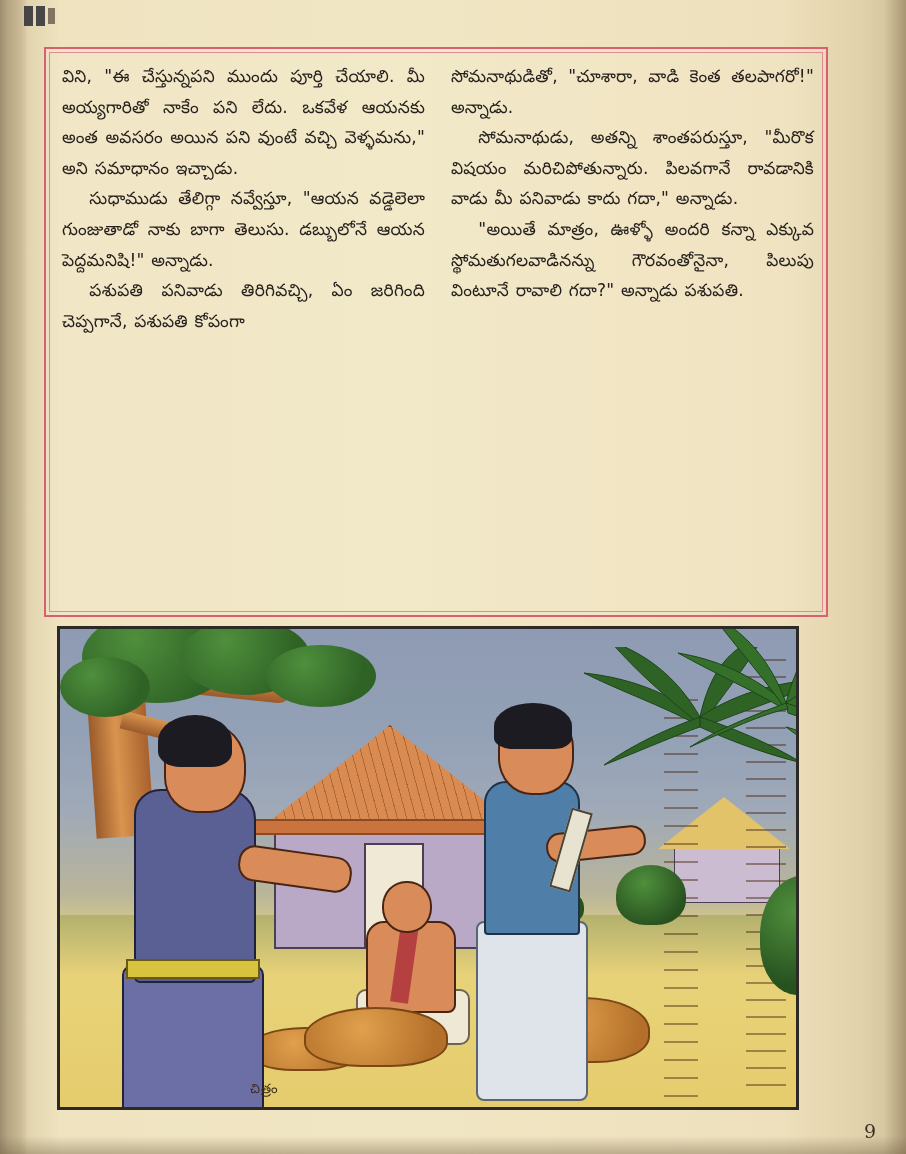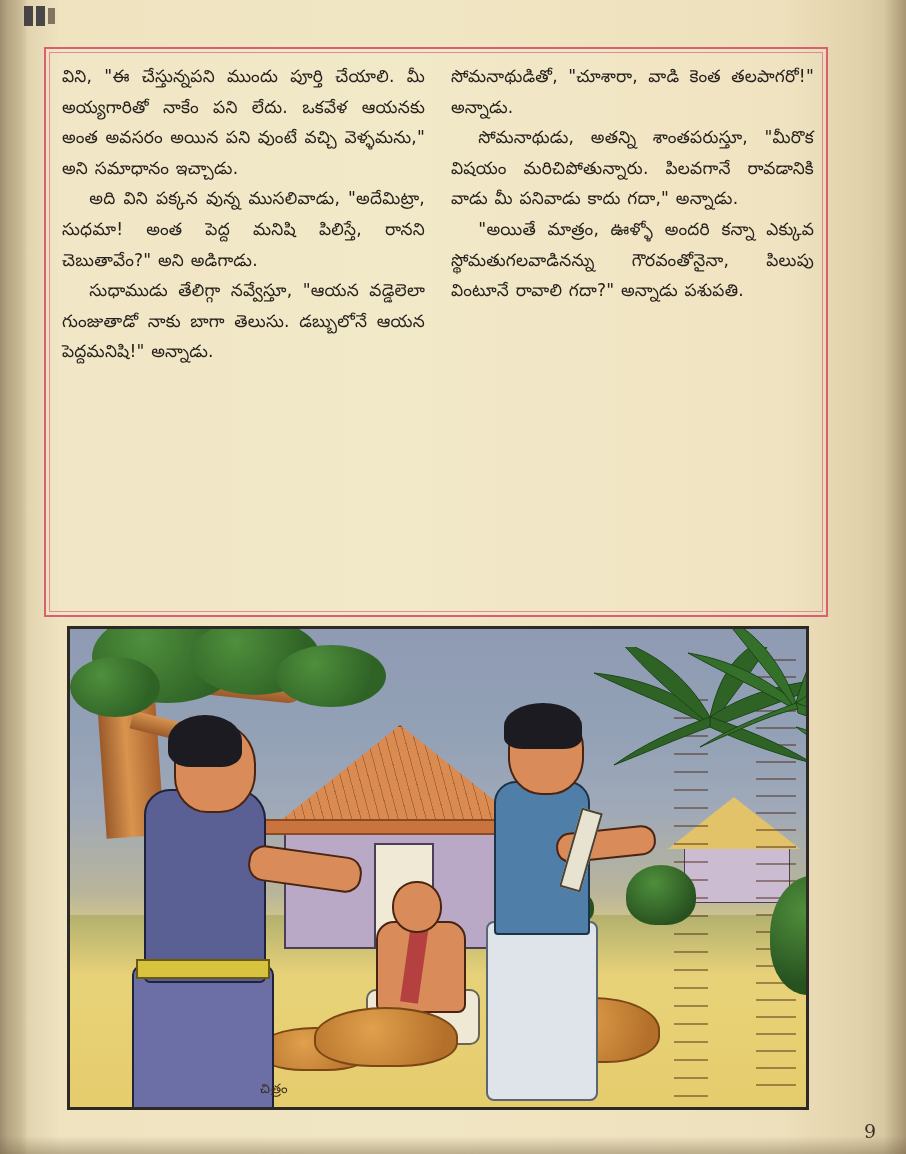--- a/index.html
+++ b/index.html
@@ -77,21 +77,21 @@
   .para {
     margin: 0 0 0 0;
     text-indent: 1.6em;
     word-spacing: 1px;
   }
   .para.noindent { text-indent: 0; }
 
   
   #art-frame {
     position: absolute;
-    left: 67px;
+    left: 57px;
     top: 626px;
     width: 742px;
     height: 484px;
     border: 3px solid #2d2a25;
     box-sizing: border-box;
     overflow: hidden;
     background: #d9c98d;
   }
   .art-layer { position: absolute; }
 
@@ -349,22 +349,22 @@
   <div class="punch" id="punch2"></div>
   <div class="punch" id="punch3"></div>
 
   <div id="text-frame">
     <div class="inner"></div>
 
     <div class="columns">
 
       <div class="col">
         <p class="para noindent">విని, "ఈ చేస్తున్నపని ముందు పూర్తి చేయాలి. మీ అయ్యగారితో నాకేం పని లేదు. ఒకవేళ ఆయనకు అంత అవసరం అయిన పని వుంటే వచ్చి వెళ్ళమను," అని సమాధానం ఇచ్చాడు.</p>
-        <p class="para">అది విని పక్కన వున్న ముసలివాడు, "అదేమిట్రా, సుధమా! అంత పెద్ద మనిషి పిలిస్తే, రానని చెబుతావేం?" అని అడిగాడు.</p>
         <p class="para">సుధాముడు తేలిగ్గా నవ్వేస్తూ, "ఆయన వడ్డెలెలా గుంజుతాడో నాకు బాగా తెలుసు. డబ్బులోనే ఆయన పెద్దమనిషి!" అన్నాడు.</p>
+        <p class="para">పశుపతి పనివాడు తిరిగివచ్చి, ఏం జరిగింది చెప్పగానే, పశుపతి కోపంగా</p>
       </div>
 
       <div class="col">
         <p class="para noindent">సోమనాథుడితో, "చూశారా, వాడి కెంత తలపాగరో!" అన్నాడు.</p>
         <p class="para">సోమనాథుడు, అతన్ని శాంతపరుస్తూ, "మీరొక విషయం మరిచిపోతున్నారు. పిలవగానే రావడానికి వాడు మీ పనివాడు కాదు గదా," అన్నాడు.</p>
         <p class="para">"అయితే మాత్రం, ఊళ్ళో అందరి కన్నా ఎక్కువ స్థోమతుగలవాడినన్ను గౌరవంతోనైనా, పిలుపు వింటూనే రావాలి గదా?" అన్నాడు పశుపతి.</p>
       </div>
 
     </div>
   </div>

